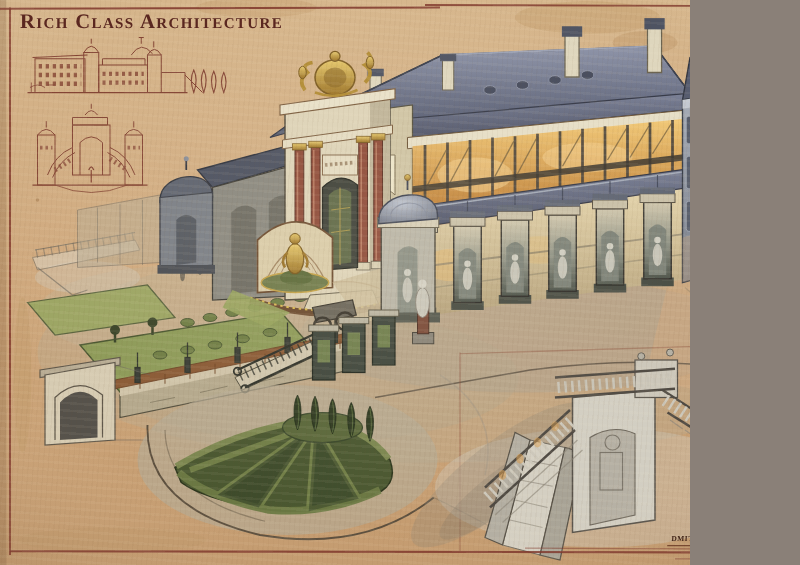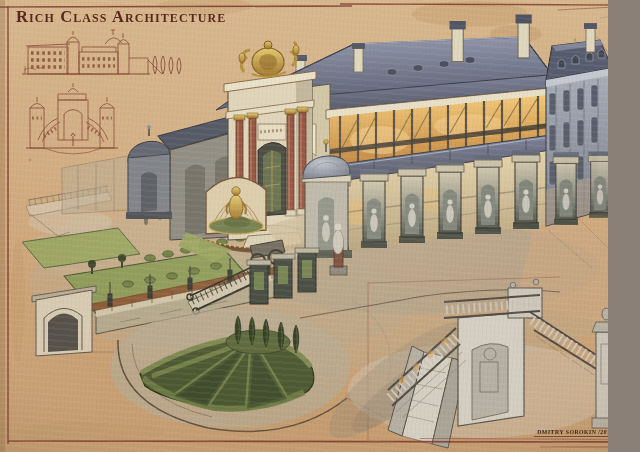--- a/index.html
+++ b/index.html
@@ -1,16 +1,16 @@
 <!DOCTYPE html>
 <html><head>
 <meta charset="utf-8">
 <style>
   html,body{margin:0;padding:0;background:#8a8078;}
-  .stage{position:relative;width:608px;height:452px;overflow:hidden;background:#fde047;
+  .stage{position:relative;width:552px;height:452px;overflow:hidden;background:#fde047;
          font-family:"Liberation Serif", serif;}
   .stage svg{position:absolute;left:0;top:0;z-index:1;}
   .stage::after{content:"";position:absolute;inset:0;z-index:5;pointer-events:none;
     background:
       repeating-linear-gradient(94deg, rgba(110,78,45,.045) 0 1px, transparent 1px 4px),
       repeating-linear-gradient(4deg, rgba(255,242,214,.05) 0 2px, transparent 2px 6px);}
   .art-title{position:absolute;left:16px;top:7px;z-index:10;
     font-variant:small-caps;font-size:16.5px;font-weight:600;letter-spacing:1.1px;
     color:#5a2720;white-space:nowrap;}
   .signature{position:absolute;left:534px;top:429px;z-index:10;

